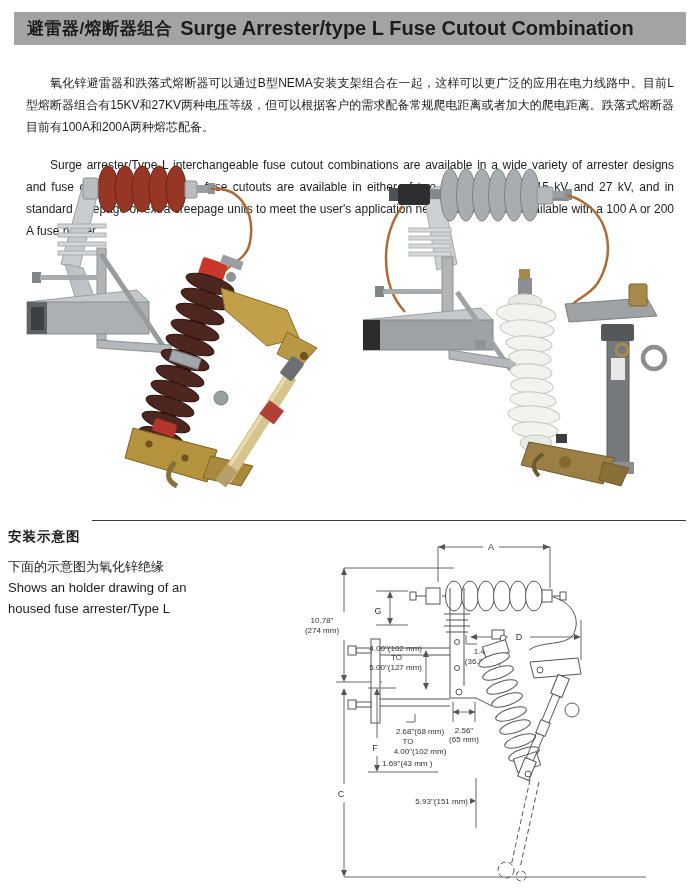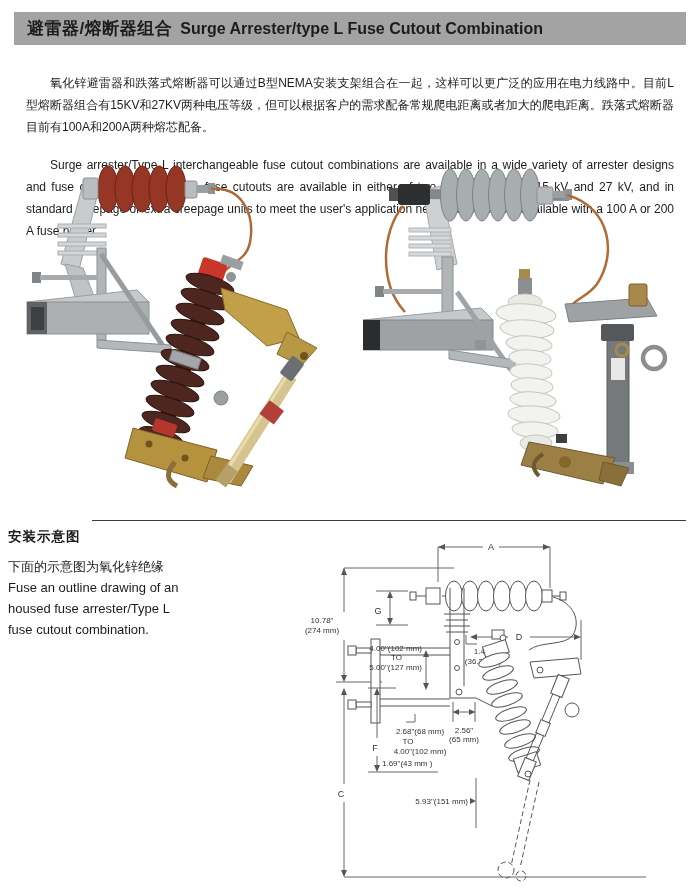--- a/index.html
+++ b/index.html
@@ -1,21 +1,21 @@
 <!DOCTYPE html>
 <html><head>
 <meta charset="utf-8">
 <style>
   html,body{margin:0;padding:0;background:#ffffff;}
   body{font-family:"Liberation Sans",sans-serif;color:#1c1c1c;}
   #page{position:relative;width:700px;height:896px;background:#fff;overflow:hidden;}
   .header-bar{position:absolute;left:14px;top:12px;width:672px;height:33px;background:#a3a3a3;
     display:flex;align-items:center;padding-left:13px;box-sizing:border-box;}
   .title-zh{font-size:17px;font-weight:bold;letter-spacing:.5px;}
-  .title-en{font-size:16px;font-weight:bold;margin-left:8px;}
+  .title-en{font-size:20px;font-weight:bold;margin-left:8px;}
   .intro{position:absolute;left:10px;top:56px;width:680px;font-size:12px;line-height:22px;text-align:justify;}
   .intro p{margin:16px;text-indent:2em;}
   .photo{position:absolute;}
   .section-title{position:absolute;left:8px;top:528px;font-size:13.5px;font-weight:bold;letter-spacing:1px;}
   .section-line{position:absolute;left:92px;top:520px;width:594px;border-top:1.5px solid #3c3c3c;}
   .desc{position:absolute;left:8px;top:540px;width:250px;font-size:13px;line-height:21px;margin-top:16px;}
   .diagram{position:absolute;left:278px;top:536px;}
   svg text{font-family:"Liberation Sans",sans-serif;}
   .dim{font-size:8px;fill:#333;text-anchor:middle;}
   .dlab{font-size:9px;fill:#333;text-anchor:middle;}
@@ -190,23 +190,22 @@
       <rect x="193" y="272" width="11" height="9" fill="#3c3e40"></rect>
       <path d="M180,292 q-16,10 -4,22" stroke="#6e5a30" stroke-width="4" fill="none"></path>
     </g>
   </svg>
 
   <div class="section-title">安装示意图</div>
   <div class="section-line"></div>
 
   <div class="desc">
     <div>下面的示意图为氧化锌绝缘</div>
-    <div>Fuse an outline drawing of an</div>
+    <div>Shows an holder drawing of an</div>
     <div>housed fuse arrester/Type L</div>
-    <div>fuse cutout combination.</div>
   </div>
 
   <svg class="diagram" width="382" height="356" viewBox="0 0 382 356">
 
     <g>
       <line class="ln" x1="160" y1="11" x2="205" y2="11"></line>
         <line class="ln" x1="221" y1="11" x2="272" y2="11"></line>
       <polygon class="arr" points="160,11 167,8 167,14"></polygon>
         <polygon class="arr" points="272,11 265,8 265,14"></polygon>
       <line class="ln" x1="160" y1="11" x2="160" y2="46"></line>

